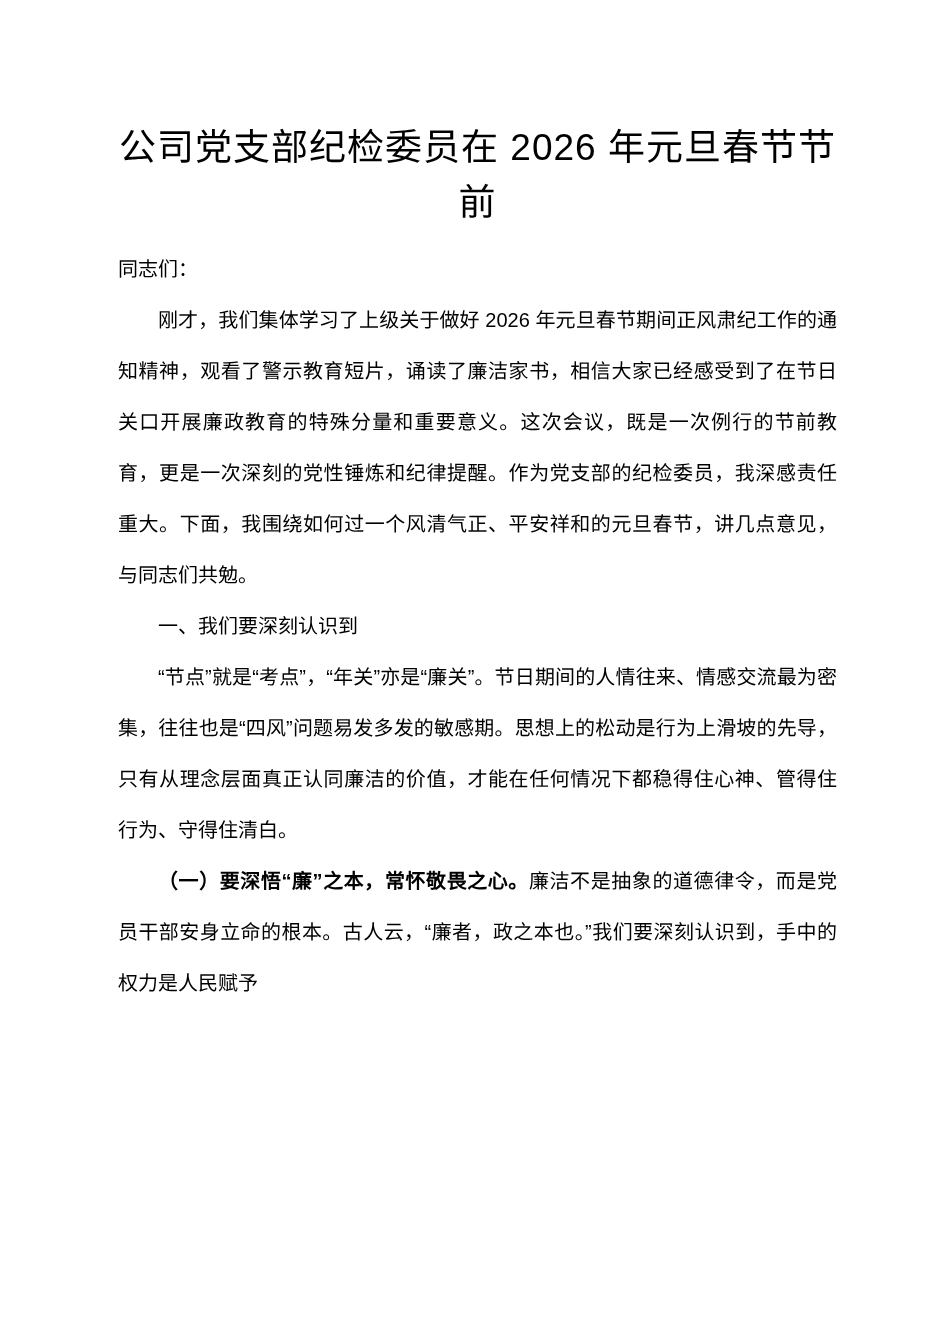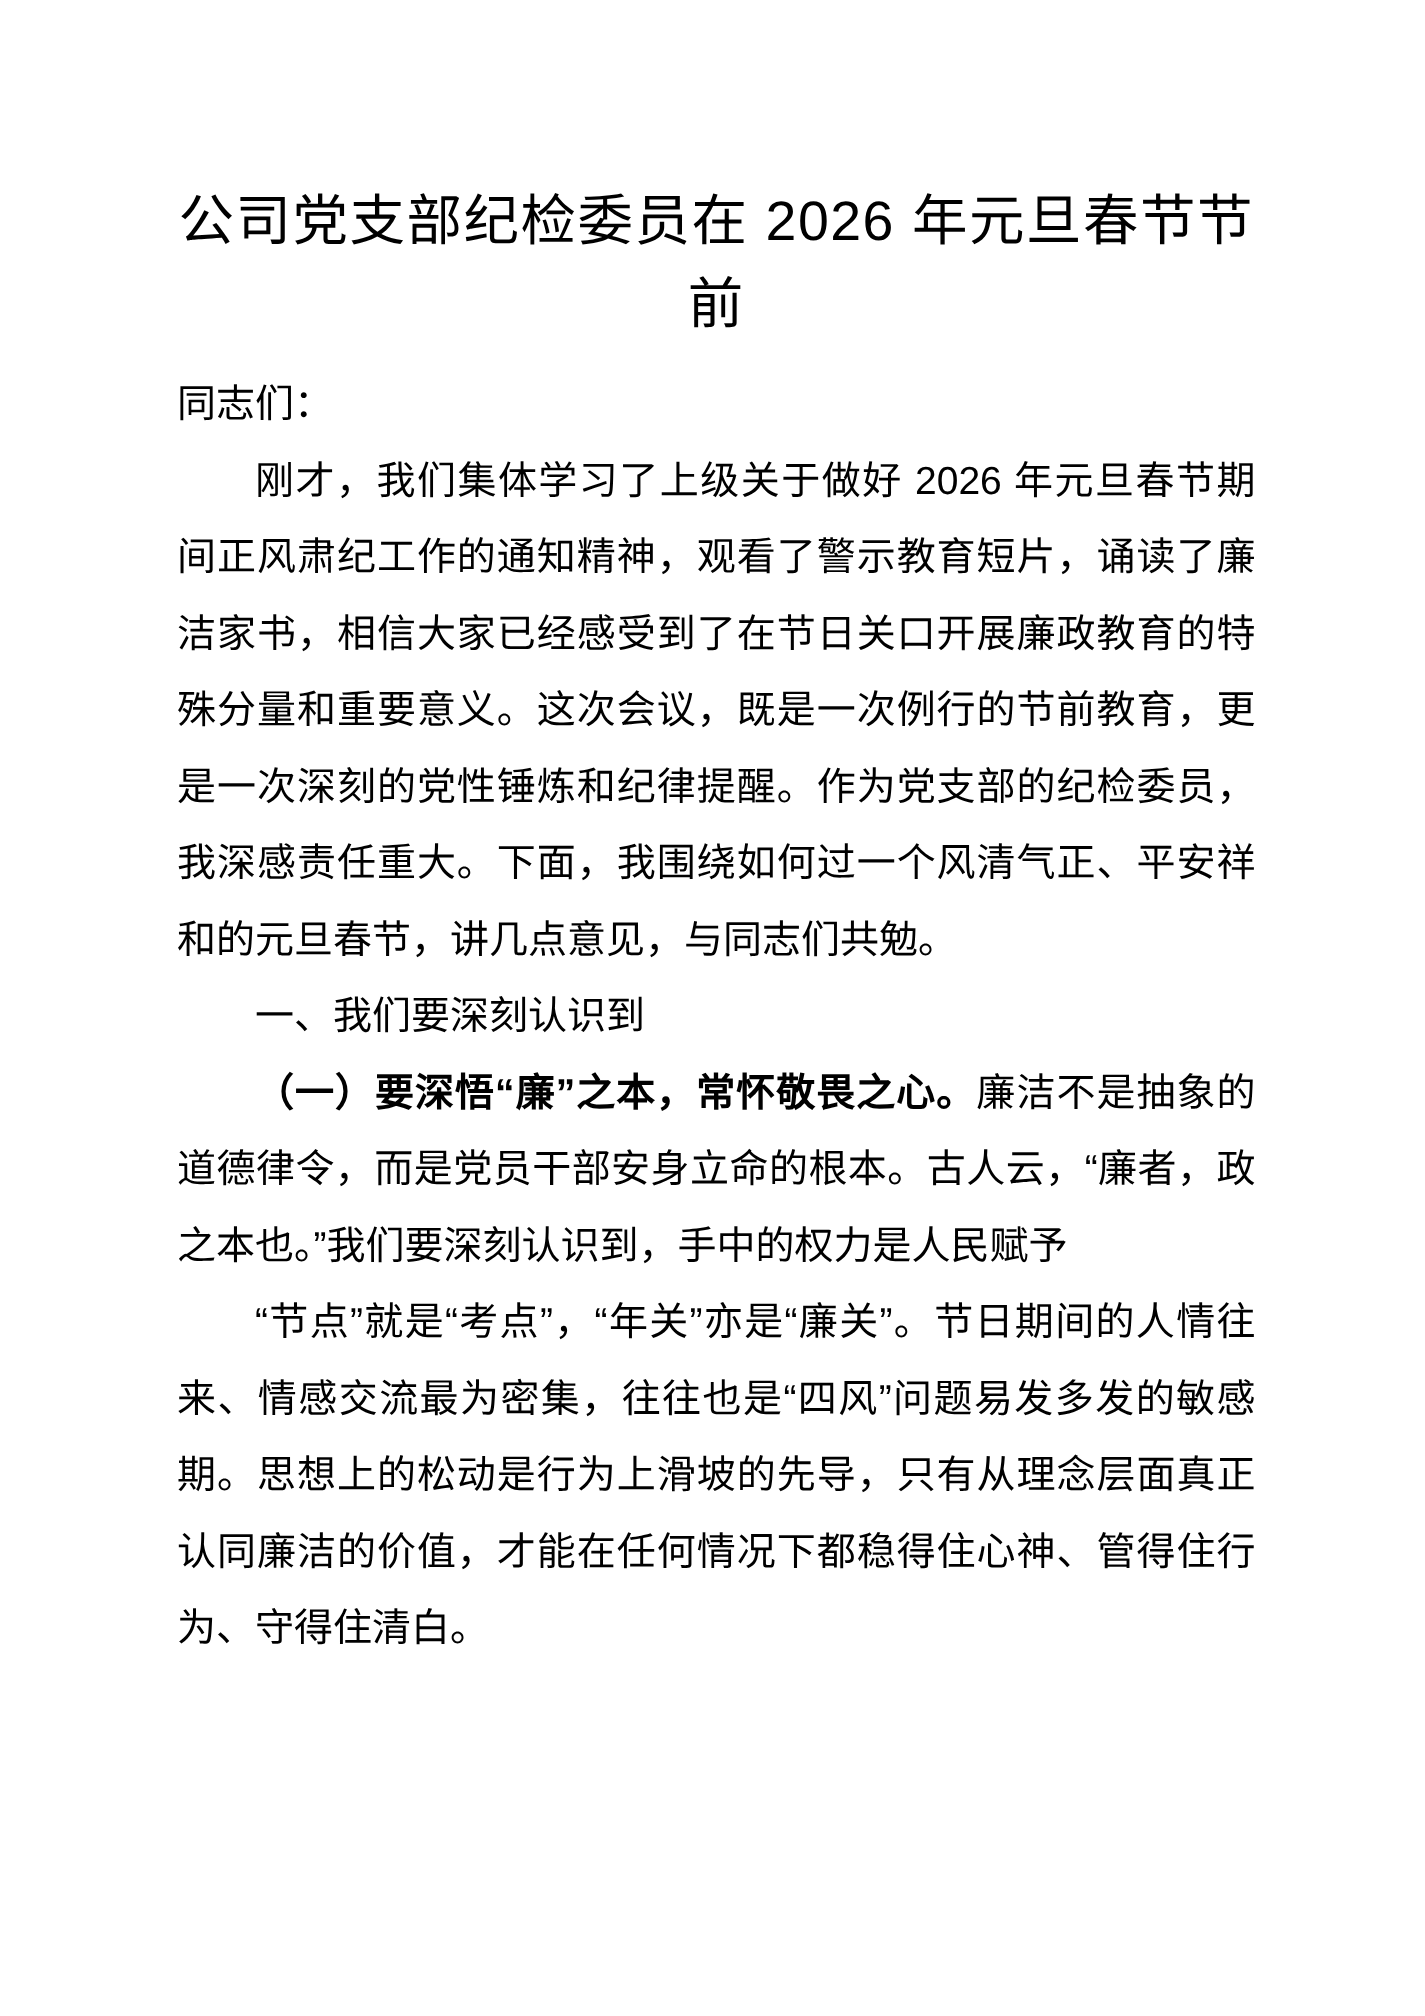--- a/index.html
+++ b/index.html
@@ -26,21 +26,21 @@
     margin: 0 0 14px 0;
     font-size: 37px;
     font-weight: 400;
     line-height: 55px;
     text-align: center;
     letter-spacing: 1px;
   }
   .title-line { display: block; }
   .doc-body p {
     margin: 0;
-    font-size: 26px;
+    font-size: 20px;
     line-height: 51px;
     text-align: justify;
     text-indent: 2em;
     word-break: break-all;
   }
   .doc-body p.no-indent { text-indent: 0; }
   .doc-body strong { font-weight: 700; }
 </style>
 </head>
 <body>
@@ -52,18 +52,18 @@
   </h1>
 
   <div class="doc-body">
 
     <p class="no-indent">同志们：</p>
 
     <p>刚才，我们集体学习了上级关于做好 2026 年元旦春节期间正风肃纪工作的通知精神，观看了警示教育短片，诵读了廉洁家书，相信大家已经感受到了在节日关口开展廉政教育的特殊分量和重要意义。这次会议，既是一次例行的节前教育，更是一次深刻的党性锤炼和纪律提醒。作为党支部的纪检委员，我深感责任重大。下面，我围绕如何过一个风清气正、平安祥和的元旦春节，讲几点意见，与同志们共勉。</p>
 
     <p>一、我们要深刻认识到</p>
 
+    <p>“节点”就是“考点”，“年关”亦是“廉关”。节日期间的人情往来、情感交流最为密集，往往也是“四风”问题易发多发的敏感期。思想上的松动是行为上滑坡的先导，只有从理念层面真正认同廉洁的价值，才能在任何情况下都稳得住心神、管得住行为、守得住清白。</p>
+
     <p><strong>（一）要深悟“廉”之本，常怀敬畏之心。</strong><span>廉洁不是抽象的道德律令，而是党员干部安身立命的根本。古人云，“廉者，政之本也。”我们要深刻认识到，手中的权力是人民赋予</span></p>
-
-    <p>“节点”就是“考点”，“年关”亦是“廉关”。节日期间的人情往来、情感交流最为密集，往往也是“四风”问题易发多发的敏感期。思想上的松动是行为上滑坡的先导，只有从理念层面真正认同廉洁的价值，才能在任何情况下都稳得住心神、管得住行为、守得住清白。</p>
 
   </div>
 </div>
 
 </body></html>

